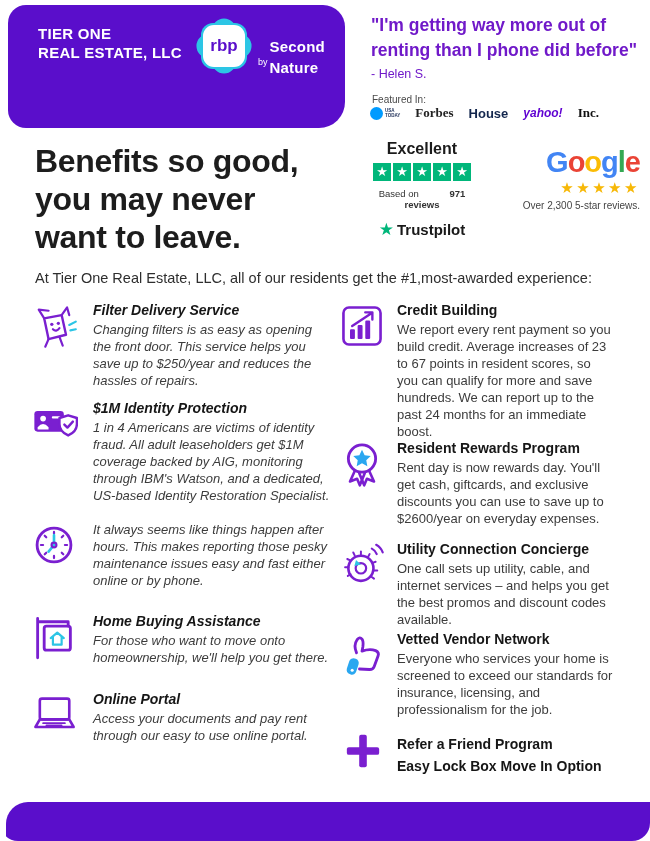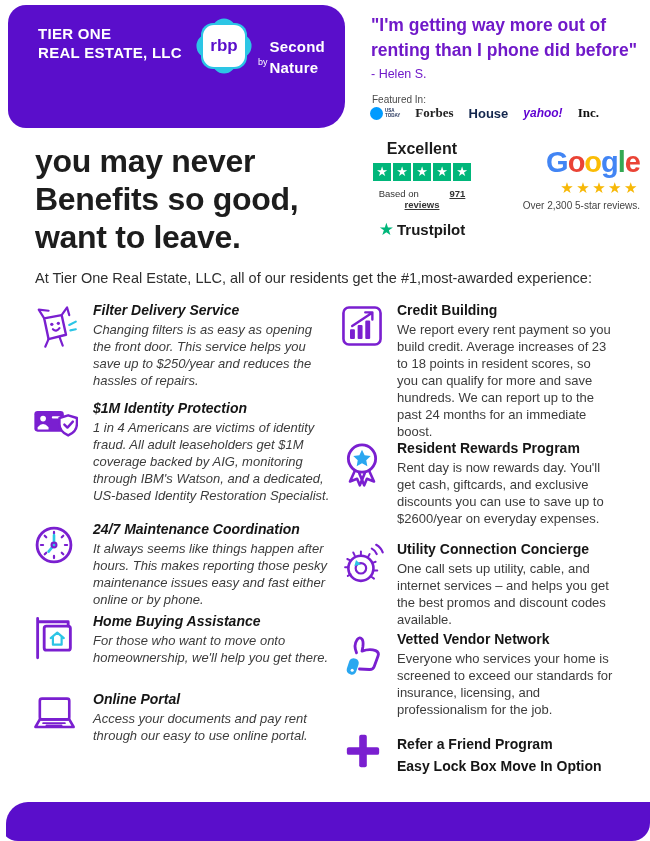--- a/index.html
+++ b/index.html
@@ -41,21 +41,21 @@
   .yahoo-logo{font-weight:700;font-style:italic;font-size:12px;color:var(--yahoo-purple);}
   .inc-logo{font-family:"Liberation Serif",serif;font-weight:700;font-size:13px;color:#111;}
 
   
   .tp-block{position:absolute;left:363px;top:140px;width:118px;text-align:center;}
   .tp-excellent{font-size:16px;font-weight:700;color:#1b1b1b;}
   .tp-stars{margin-top:5px;display:flex;justify-content:center;gap:2px;}
   .tp-stars .tp-star{width:18px;height:18px;background:var(--tp-green);color:#fff;
     font-size:13px;line-height:18px;text-align:center;display:inline-block;}
   .tp-basedon{margin-top:7px;font-size:9.5px;color:#333;}
-  .tp-basedon b{text-decoration:underline;padding-left:28px;}
+  .tp-basedon b{padding-left:28px;}
   .tp-brandrow{margin-top:9px;font-size:15px;font-weight:800;color:#191919;}
   .tp-brandrow .tp-logostar{color:var(--tp-green);font-size:17px;font-weight:400;margin-right:3px;}
 
   
   .g-block{position:absolute;left:490px;top:147px;width:150px;text-align:right;}
   .g-logo{font-size:29px;font-weight:700;letter-spacing:-1px;line-height:30px;}
   .g-stars{margin-top:2px;color:var(--gold);font-size:15px;letter-spacing:2.5px;}
   .g-caption{margin-top:3px;font-size:10px;color:#444;}
 
   
@@ -147,22 +147,22 @@
     </div>
   </div>
 
   <div class="g-block">
     <div class="g-logo"><span style="color: rgb(66, 133, 244);">G</span><span style="color: rgb(234, 67, 53);">o</span><span style="color: rgb(251, 188, 5);">o</span><span style="color: rgb(66, 133, 244);">g</span><span style="color: rgb(52, 168, 83);">l</span><span style="color: rgb(234, 67, 53);">e</span></div>
     <div class="g-stars"><span class="">★</span><span class="">★</span><span class="">★</span><span class="">★</span><span class="">★</span></div>
     <div class="g-caption">Over 2,300 5-star reviews.</div>
   </div>
 
   <div class="headline">
+    <div>Benefits so good,</div>
     <div>you may never</div>
-    <div>Benefits so good,</div>
     <div>want to leave.</div>
   </div>
   <div class="intro">At Tier One Real Estate, LLC, all of our residents get the #1,most-awarded experience:</div>
 
   <div class="benefit col-left" style="top:302px">
     <div class="b-icon">
       <svg viewBox="0 0 44 44" fill="none">
           <g stroke-linecap="round" stroke-linejoin="round">
         <path class="ink" stroke-width="2.2" d="M13 15 L29 12 L33 30 L17 34 Z"></path>
         <path class="ink" stroke-width="2" d="M13 15 L8 7 L17 8 M29 12 L34 5 L36 12"></path>
@@ -202,21 +202,20 @@
       <svg viewBox="0 0 44 44" fill="none">
           <g stroke-linecap="round">
         <circle class="ink" cx="22" cy="22" r="15.5" stroke-width="2.6"></circle>
         <path class="ink" stroke-width="2" d="M22 10 v2 M34 22 h-2 M22 34 v-2 M10 22 h2 M30.5 13.5 l-1.4 1.4 M30.5 30.5 l-1.4 -1.4 M13.5 30.5 l1.4 -1.4 M13.5 13.5 l1.4 1.4"></path>
         <path class="teal" stroke-width="2.4" d="M22 22 L22 13 M22 22 L17 28"></path>
         <circle class="ink" cx="22" cy="22" r="2.2" stroke-width="2"></circle>
       </g>
         </svg>
     </div>
     <div class="b-text">
-      <div class="b-title">24/7 Maintenance Coordination</div>
       <div class="b-desc">It always seems like things happen after hours. This makes reporting those pesky maintenance issues easy and fast either online or by phone.</div>
     </div>
   </div>
 
   <div class="benefit col-left" style="top:613px">
     <div class="b-icon">
       <svg viewBox="0 0 44 44" fill="none">
           <g stroke-linecap="round" stroke-linejoin="round">
         <path class="ink" stroke-width="2.6" d="M7 5 V41 M7 8 H35 V12"></path>
         <rect class="ink" x="13" y="12" width="24" height="22" rx="2" stroke-width="2.6"></rect>
@@ -251,21 +250,21 @@
       <svg viewBox="0 0 44 44" fill="none">
         <rect class="ink" x="5" y="5" width="34" height="34" rx="5" stroke-width="2.4"></rect>
         <rect class="ink-fill" x="11" y="25" width="4.5" height="9" rx="1"></rect>
         <rect class="ink-fill" x="18" y="21" width="4.5" height="13" rx="1"></rect>
         <rect class="ink-fill" x="25" y="17" width="4.5" height="17" rx="1"></rect>
         <path class="ink" stroke-width="2.2" stroke-linecap="round" stroke-linejoin="round" d="M13 22 L31 10 M25 9.5 H31.5 V16"></path>
       </svg>
     </div>
     <div class="b-text">
       <div class="b-title">Credit Building</div>
-      <div class="b-desc">We report every rent payment so you build credit. Average increases of 23 to 18 points in resident scores, so you can qualify for more and save hundreds. We can report up to the past 24 months for an immediate boost.</div>
+      <div class="b-desc">We report every rent payment so you build credit. Average increases of 23 to 67 points in resident scores, so you can qualify for more and save hundreds. We can report up to the past 24 months for an immediate boost.</div>
     </div>
   </div>
 
   <div class="benefit col-right" style="top:440px">
     <div class="b-icon">
       <svg viewBox="0 0 44 44" fill="none">
           <g stroke-linecap="round" stroke-linejoin="round">
         <path class="ink" stroke-width="2.4" d="M16 27 l-5 11 l6.5 -2.5 l2.5 6 l4.5 -11"></path>
         <path class="ink" stroke-width="2.4" d="M28 27 l5 11 l-6.5 -2.5 l-2.5 6 l-4.5 -11"></path>
         <circle class="ink" cx="22" cy="17" r="12.5" stroke-width="2.6" fill="#fff"></circle>

